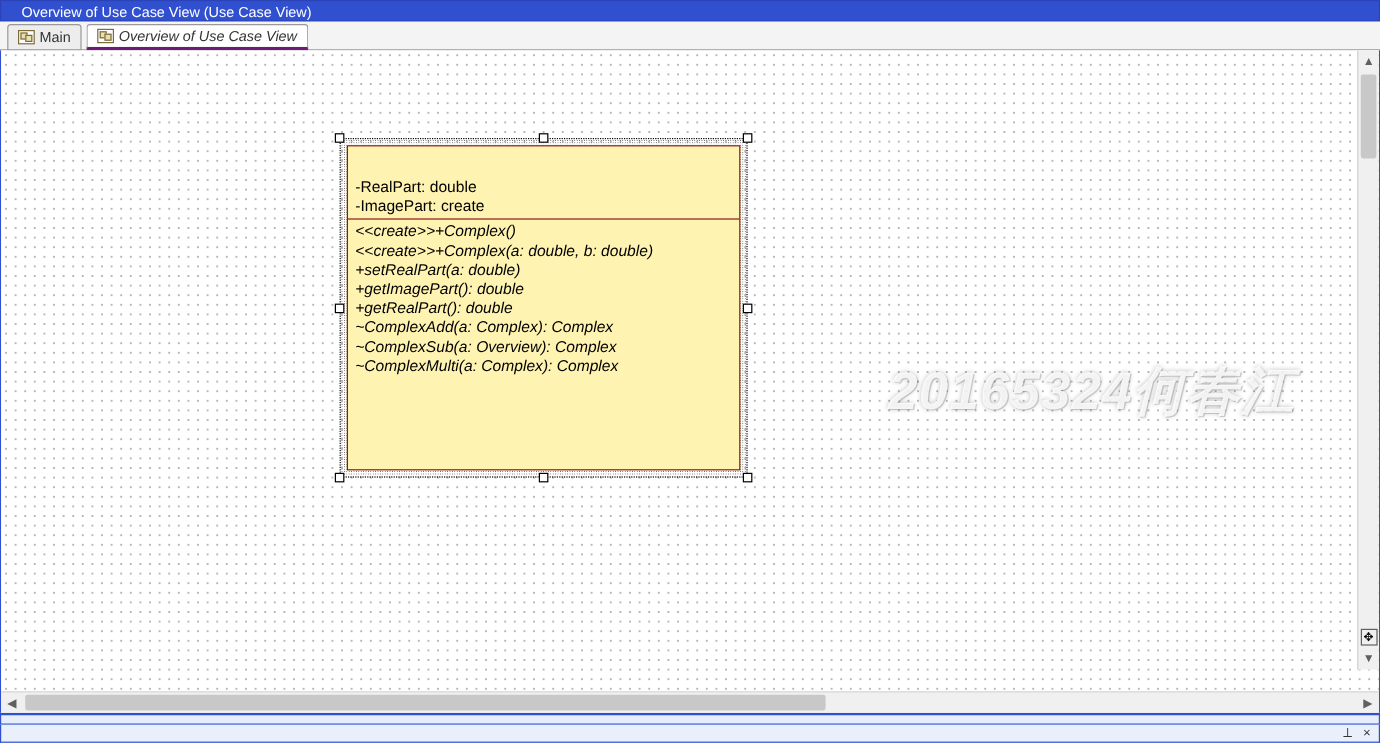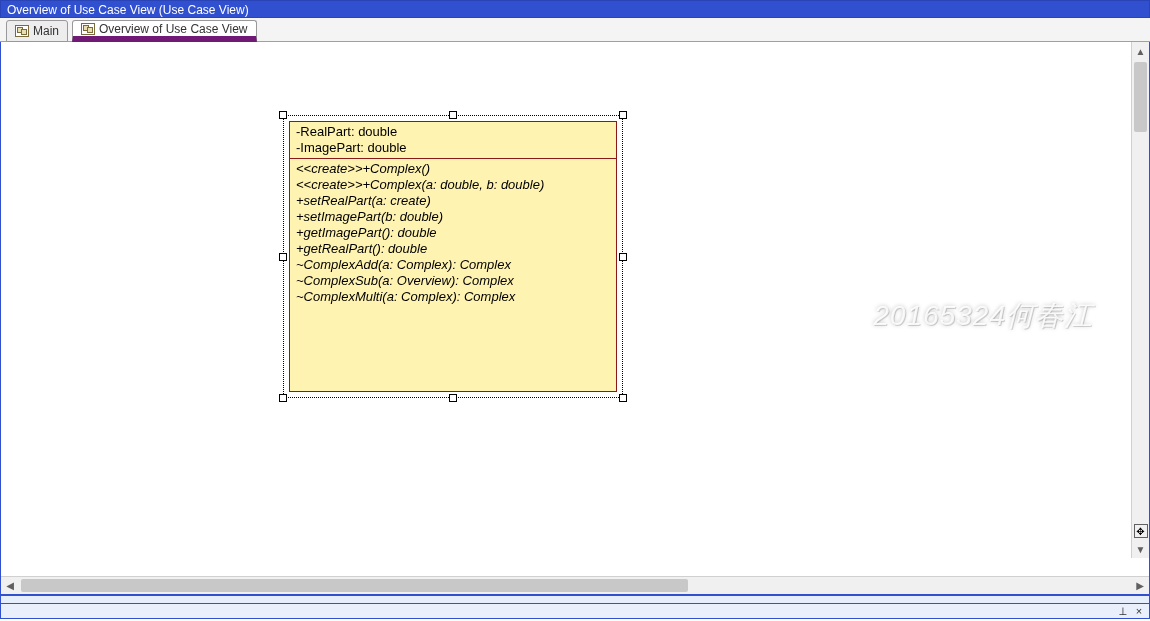--- a/index.html
+++ b/index.html
@@ -9,21 +9,21 @@
     width: 1150px;
     height: 621px;
     overflow: hidden;
     background: #fff;
   }
   .title-bar {
     background: #3050d0;
     color: #fff;
     height: 18px;
     line-height: 18px;
-    padding-left: 6px;
+    padding-left: 17px;
     font-size: 12px;
     border: 1px solid #2a44b7;
   }
   .tab-bar {
     height: 24px;
     background: #f4f4f4;
     border-bottom: 1px solid #a0a0a0;
     display: flex;
     align-items: flex-end;
     padding-left: 6px;
@@ -41,21 +41,22 @@
     background: #ededed;
     color: #333;
     font-size: 12px;
     position: relative;
     top: 1px;
     cursor: pointer;
     text-align: center;
   }
   .tab.active {
     background: #fff;
-    border-bottom: 6px solid #701a75;
+    border-bottom: 3px solid #701a75;
+    font-style: italic;
   }
   .diagram-icon {
     width: 14px;
     height: 12px;
     display: inline-block;
     border: 1px solid #7b6a3a;
     background: #fff;
     position: relative;
   }
   .diagram-icon::before, .diagram-icon::after {
@@ -131,32 +132,33 @@
   }
   .uml-name {
     text-align: center;
     font-weight: bold;
     padding: 4px 0;
     border-bottom: 1px solid #8a1a1a;
   }
   .uml-attrs {
     padding: 2px 6px;
     border-bottom: 1px solid #8a1a1a;
+    margin-top: 24px;
   }
   .uml-ops {
     padding: 2px 6px;
     font-style: italic;
   }
   .uml-line { line-height: 16px; white-space: nowrap; }
   .watermark {
     position: absolute;
-    right: 56px;
+    right: 70px;
     top: 255px;
-    font-size: 28px;
-    font-weight: normal;
+    font-size: 44px;
+    font-weight: bold;
     font-style: italic;
     color: rgba(255,255,255,0.85);
     text-shadow: 0 0 4px rgba(0,0,0,0.25), 1px 1px 0 rgba(0,0,0,0.15);
     letter-spacing: 1px;
     pointer-events: none;
   }
   .vscroll {
     position: absolute;
     right: 0;
     top: 0;
@@ -285,27 +287,26 @@
       <div class="handle h-ne"></div>
       <div class="handle h-e"></div>
       <div class="handle h-se"></div>
       <div class="handle h-s"></div>
       <div class="handle h-sw"></div>
       <div class="handle h-w"></div>
 
       <div class="uml-class">
         <div class="uml-attrs">
           <div class="uml-line">-RealPart: double</div>
-          <div class="uml-line">-ImagePart: double</div>
+          <div class="uml-line">-ImagePart: create</div>
         </div>
         <div class="uml-ops">
           <div class="uml-line">&lt;&lt;create&gt;&gt;+Complex()</div>
           <div class="uml-line">&lt;&lt;create&gt;&gt;+Complex(a: double, b: double)</div>
-          <div class="uml-line">+setRealPart(a: create)</div>
-          <div class="uml-line">+setImagePart(b: double)</div>
+          <div class="uml-line">+setRealPart(a: double)</div>
           <div class="uml-line">+getImagePart(): double</div>
           <div class="uml-line">+getRealPart(): double</div>
           <div class="uml-line">~ComplexAdd(a: Complex): Complex</div>
           <div class="uml-line">~ComplexSub(a: Overview): Complex</div>
           <div class="uml-line">~ComplexMulti(a: Complex): Complex</div>
         </div>
       </div>
     </div>
 
     <div class="watermark">20165324何春江</div>

